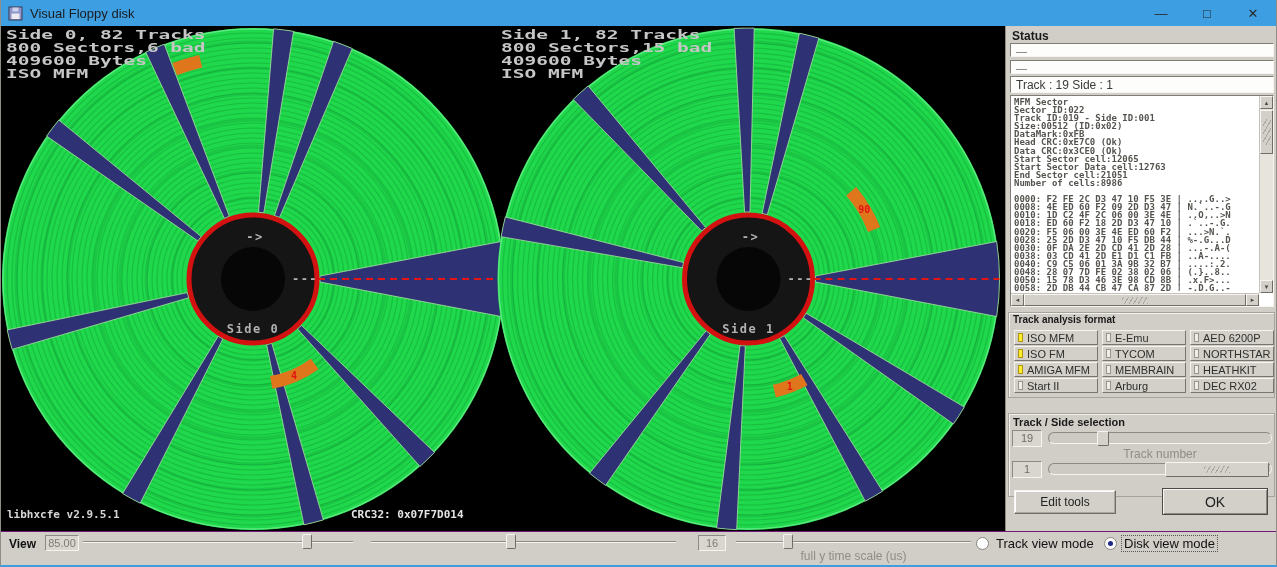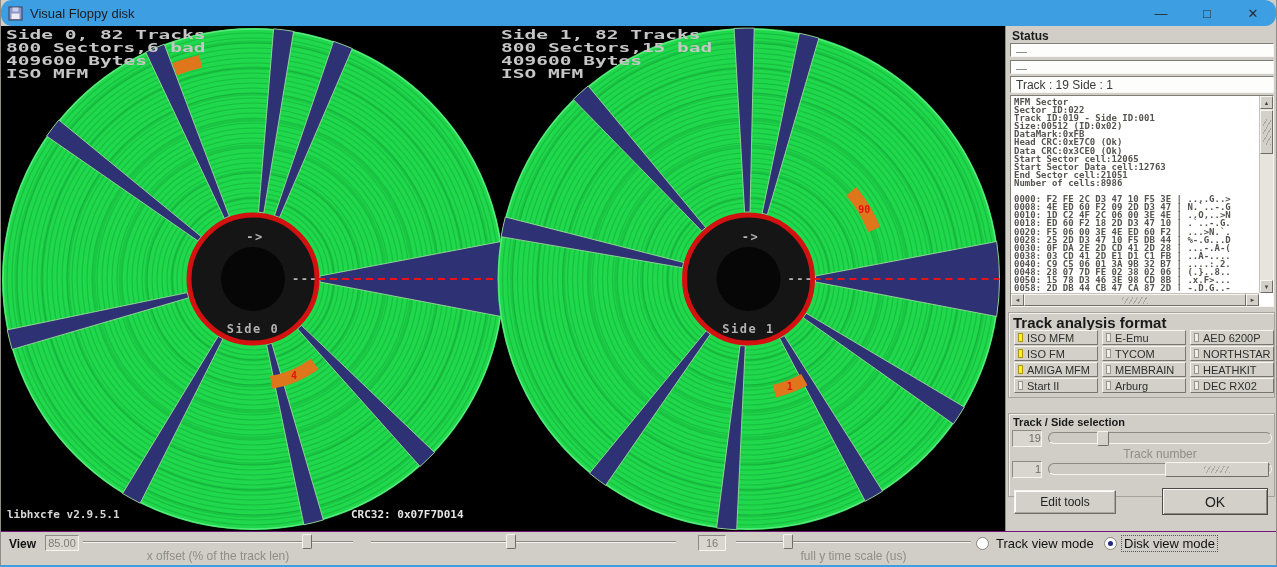--- a/index.html
+++ b/index.html
@@ -1,21 +1,21 @@
 <!DOCTYPE html>
 <html><head>
 <meta charset="utf-8">
 <style>
   html,body{margin:0;padding:0;background:#5a5a5a;}
   *{box-sizing:border-box;}
   .window{position:relative;width:1277px;height:567px;overflow:hidden;
     font-family:"Liberation Sans",sans-serif;background:#d0cec7;
     border-left:1px solid #8f8d86;border-right:1px solid #8f8d86;border-bottom:2px solid #3d9ee2;}
   
-  .titlebar{position:absolute;left:0;top:0;width:100%;height:26px;background:#3d9ee2;display:flex;align-items:center;border-radius:11px;}
+  .titlebar{position:absolute;left:0;top:0;width:100%;height:26px;background:#3d9ee2;display:flex;align-items:center;}
   .app-icon{margin-left:7px;width:15px;height:15px;flex:0 0 auto;}
   .title{margin-left:7px;font-size:13px;color:#1c1c1c;}
   .winbtns{margin-left:auto;display:flex;height:26px;}
   .winbtn{width:46px;height:26px;display:flex;align-items:center;justify-content:center;
     color:#2b2b2b;font-size:13px;cursor:default;}
   
   .main{position:absolute;left:0;top:26px;width:1275px;height:505px;}
   .canvas{position:absolute;left:0;top:0;width:1004px;height:505px;background:#000;overflow:hidden;}
   .canvas svg{position:absolute;left:0;top:0;}
   .ovl{position:absolute;color:#c6c6c6;font-family:"DejaVu Sans Mono",monospace;font-weight:bold;white-space:pre;}
@@ -45,21 +45,21 @@
   .grip{width:26px;height:7px;background:repeating-linear-gradient(-60deg,#a9a79f 0 1px,transparent 1px 4px);}
   .grip.v{width:8px;height:26px;margin:8px auto 0 auto;}
   .groupbox{position:absolute;border:1px solid #a5a39b;box-shadow:inset 1px 1px 0 #f2f1ed;}
   .fmt-grid{position:absolute;left:5px;top:17px;}
   .fmt-btn{position:absolute;width:84px;height:15px;background:#d2d0c8;cursor:default;
     border:1px solid;border-color:#f6f5f1 #77756e #77756e #f6f5f1;
     display:flex;align-items:center;font-size:11px;color:#2e2e2c;padding-left:3px;gap:4px;white-space:nowrap;overflow:hidden;}
   .led{width:5px;height:9px;background:#efeee6;border:1px solid #96948c;flex:0 0 auto;}
   .led.on{background:#ffee2e;border-color:#b09410;}
   .valbox{position:absolute;width:30px;height:17px;background:#d8d6cf;border:1px solid;
-    border-color:#8c8a84 #f5f4f0 #f5f4f0 #8c8a84;font-size:11px;color:#6e6c66;text-align:right;line-height:15px;}
+    border-color:#8c8a84 #f5f4f0 #f5f4f0 #8c8a84;font-size:11px;color:#6e6c66;text-align:center;line-height:15px;}
   .strack{position:absolute;height:12px;background:#cccac3;border:1px solid;
     border-color:#8c8a84 #f5f4f0 #f5f4f0 #8c8a84;border-radius:6px;}
   .thumb{position:absolute;top:-2px;width:12px;height:15px;background:#d4d2ca;border:1px solid;
     border-color:#f6f5f1 #6f6d66 #6f6d66 #f6f5f1;border-radius:2px;}
   .thumb.big{width:104px;display:flex;align-items:center;justify-content:center;}
   .caption{position:absolute;font-size:12px;color:#8f8d87;text-align:center;}
   .btn{position:absolute;background:#d2d0c8;border:1px solid;border-color:#f6f5f1 #6f6d66 #6f6d66 #f6f5f1;
     box-shadow:inset -1px -1px 0 #a8a6a0,inset 1px 1px 0 #fff;
     display:flex;align-items:center;justify-content:center;font-size:12px;color:#222;cursor:default;}
   .btn.default{border:1px solid #4c4a46;box-shadow:inset 1px 1px 0 #f6f5f1,inset -1px -1px 0 #8c8a84;font-size:14px;}
@@ -285,21 +285,21 @@
         <div class="hscroll">
           <div class="sbtn" style="left:0;top:0;width:13px;height:12px;">◄</div>
           <div class="hthumb">
               <div class="grip"></div>
             </div>
           <div class="sbtn" style="right:0;top:0;width:13px;height:12px;">►</div>
         </div>
       </div>
 
       <div class="groupbox" style="left:2px;top:286px;width:267px;height:86px;">
-        <div class="sb-label" style="left:4px;top:1px;font-size:15px;">Track analysis format</div>
+        <div class="sb-label" style="left:4px;top:1px;font-size:10px;">Track analysis format</div>
         <div class="fmt-grid">
             <div class="fmt-btn" style="left: 0px; top: 0px;">
               <span class="led on"></span>
               <span>ISO MFM</span>
             </div>
             <div class="fmt-btn" style="left: 88px; top: 0px;">
               <span class="led"></span>
               <span>E-Emu</span>
             </div>
             <div class="fmt-btn" style="left: 176px; top: 0px;">
@@ -364,21 +364,20 @@
       <div class="btn default" style="left:156px;top:462px;width:106px;height:27px;">OK</div>
     </div>
   </div>
 
   <div class="viewbar">
     <div class="vb-label">View</div>
     <div class="vfield" style="left:44px;width:34px;">85.00</div>
     <div class="groove" style="left:82px;width:270px;">
       <div class="gthumb" style="left: 219px;"></div>
     </div>
-    <div class="caption" style="left:82px;top:17px;width:270px;">x offset (% of the track len)</div>
 
     <div class="groove" style="left:370px;width:305px;">
       <div class="gthumb" style="left: 135px;"></div>
     </div>
 
     <div class="vfield" style="left:697px;width:28px;">16</div>
     <div class="groove" style="left:735px;width:235px;">
       <div class="gthumb" style="left: 47px;"></div>
     </div>
     <div class="caption" style="left:735px;top:17px;width:235px;">full y time scale (us)</div>

